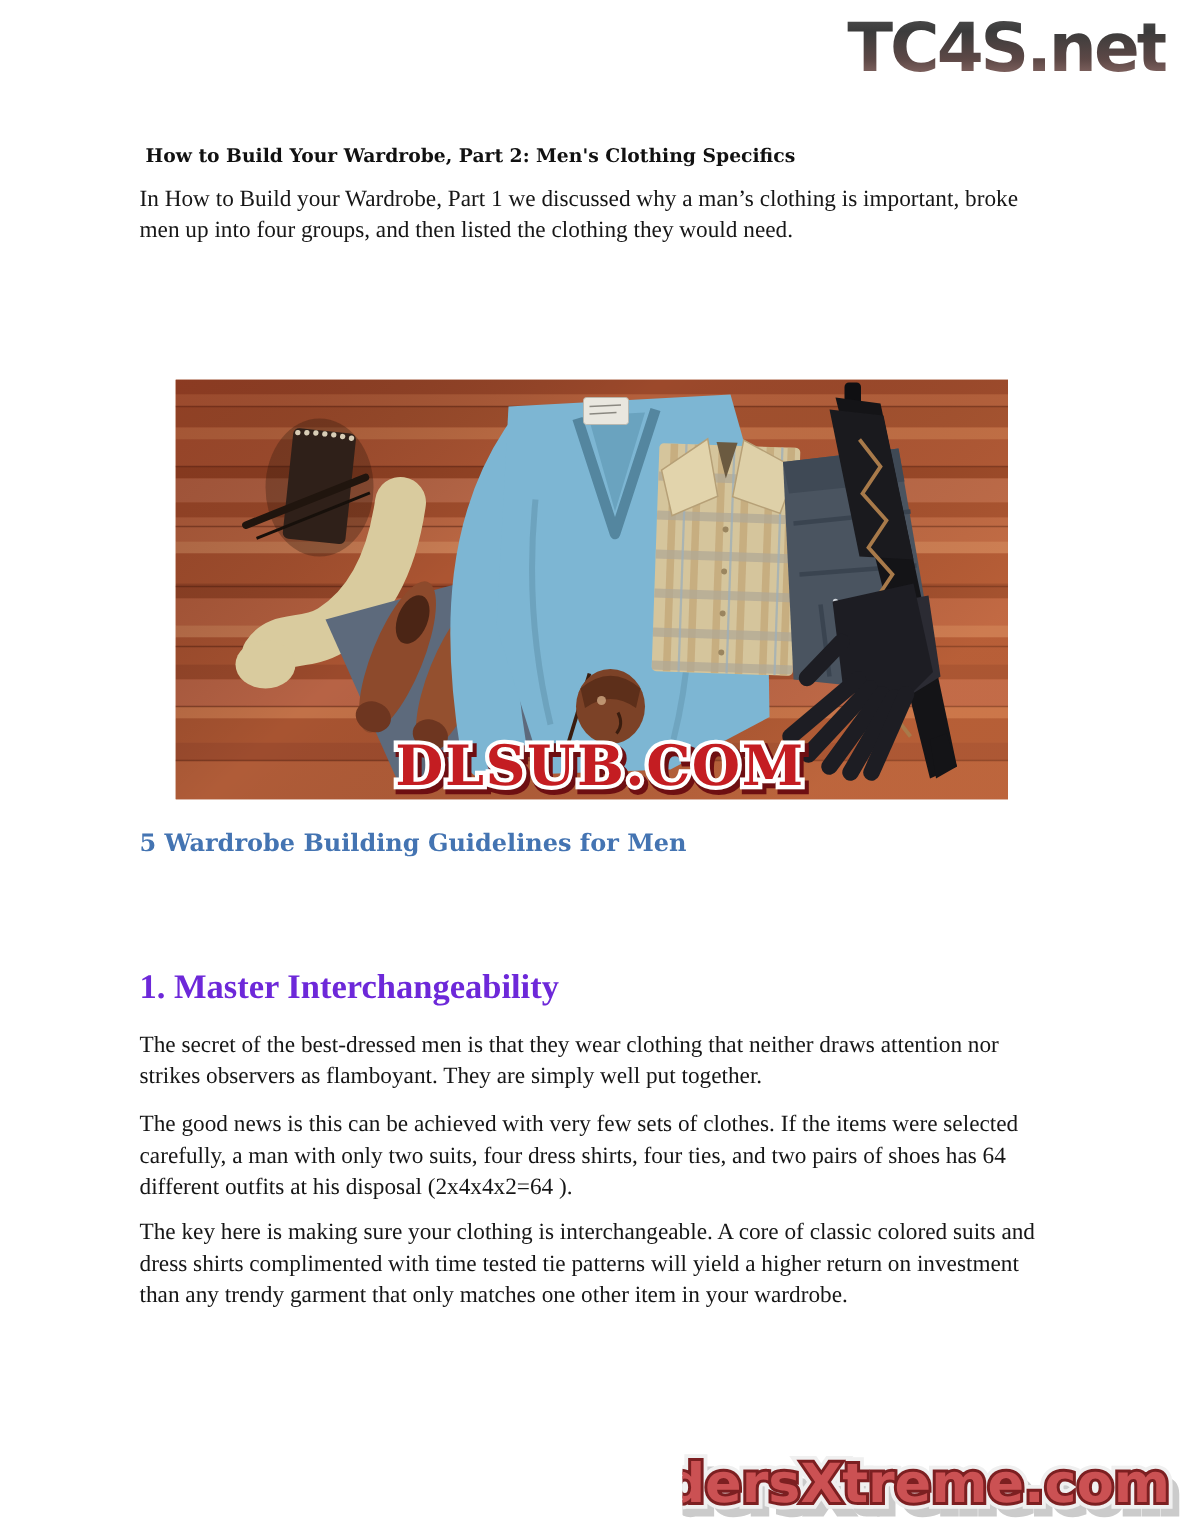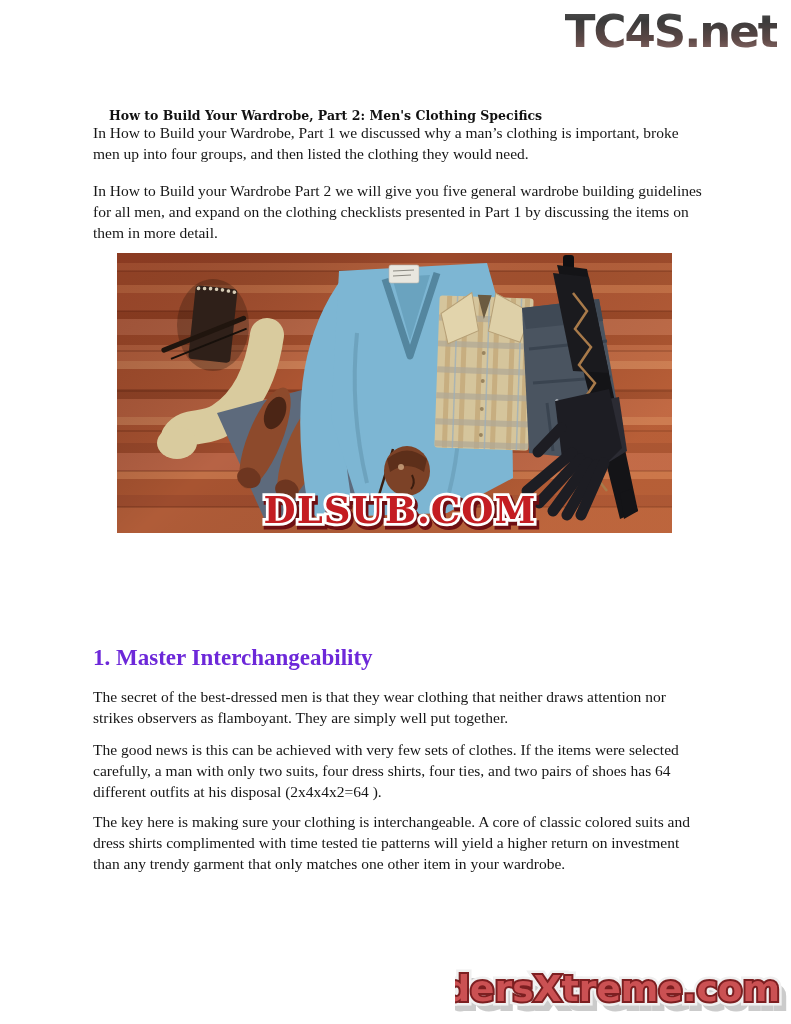--- a/index.html
+++ b/index.html
@@ -1,19 +1,19 @@
 <!DOCTYPE html>
 <html><head>
 <meta charset="utf-8">
 <style>
   html,body{margin:0;padding:0;background:#ffffff;}
   .page{position:relative;width:791px;height:1024px;background:#ffffff;overflow:hidden;
         font-family:"Liberation Serif",serif;color:#151515;}
   .top-logo{position:absolute;top:2px;right:14px;width:212px;height:58px;}
-  .doc-title{position:absolute;left:93px;top:92px;width:608px;margin:16px;
+  .doc-title{position:absolute;left:93px;top:92px;width:608px;margin:4px;
              font-family:"DejaVu Serif",serif;font-weight:bold;font-size:12.5px;line-height:16px;color:#111;}
   .body-p{position:absolute;left:93px;width:610px;margin:0;
           font-family:"Liberation Serif",serif;font-size:15.5px;line-height:21px;color:#161616;}
   .p1{top:122px;} .p2{top:180px;} .p3{top:595px;} .p4{top:686px;} .p5{top:739px;} .p6{top:811px;}
   .em-it{font-style:italic;}
   .photo{position:absolute;left:117px;top:253px;width:671px;height:280px;}
   .photo svg{display:block;width:555px;height:280px;}
   .section-heading{position:absolute;left:93px;top:552px;margin:0;width:608px;
                    font-family:"DejaVu Serif",serif;font-weight:bold;font-size:16px;line-height:20px;color:#4474b2;}
   .num-heading{position:absolute;left:93px;margin:0;width:608px;
@@ -36,21 +36,20 @@
         <stop offset="65%" stop-color="#5c4846"></stop>
         <stop offset="100%" stop-color="#a07a76"></stop>
       </linearGradient>
     </defs>
     <text class="logo-font" x="106" y="45" text-anchor="middle" font-size="45" letter-spacing="-2" fill="url(#tcgrad)">TC4S.net</text>
   </svg>
 
   <h1 class="doc-title">How to Build Your Wardrobe, Part 2: Men's Clothing Specifics</h1>
 
   <p class="body-p p1">In How to Build your Wardrobe, Part 1 we discussed why a man’s clothing is important, broke men up into four groups, and then listed the clothing they would need.</p>
-  <p class="body-p p2">In How to Build your Wardrobe Part 2 we will give you five general wardrobe building guidelines for all men, and expand on the clothing checklists presented in Part 1 by discussing the items on them in more detail.</p>
 
   <div class="photo">
     <svg viewBox="0 0 555 280">
       <defs>
         <linearGradient id="woodshade" x1="0" y1="0" x2="1" y2="0.55">
           <stop offset="0%" stop-color="rgba(105,28,14,0.32)"></stop>
           <stop offset="45%" stop-color="rgba(0,0,0,0)"></stop>
           <stop offset="100%" stop-color="rgba(255,150,85,0.16)"></stop>
         </linearGradient>
         <clipPath id="shirtclip">
@@ -220,20 +219,21 @@
         <path d="M295,222 Q299,230 294,236" stroke="#3a1d0f" stroke-width="2" fill="none"></path>
       </g>
 
       <g>
         <text class="wm-font" x="285" y="273" text-anchor="middle" font-size="37" fill="#6e0f12" stroke="#6e0f12" stroke-width="7" paint-order="stroke">DLSUB.COM</text>
         <text class="wm-font" x="283" y="270" text-anchor="middle" font-size="37" fill="#c41d22" stroke="#ffffff" stroke-width="5.5" paint-order="stroke">DLSUB.COM</text>
       </g>
     </svg>
   </div>
 
+  <h2 class="section-heading">5 Wardrobe Building Guidelines for Men</h2>
 
 
   <h3 class="num-heading h-num1">1. Master Interchangeability</h3>
   <p class="body-p p4">The secret of the best-dressed men is that they wear clothing that neither draws attention nor strikes observers as flamboyant. They are simply well put together.</p>
   <p class="body-p p5">The good news is this can be achieved with very few sets of clothes. If the items were selected carefully, a man with only two suits, four dress shirts, four ties, and two pairs of shoes has 64 different outfits at his disposal (2x4x4x2=64 ).</p>
   <p class="body-p p6">The key here is making sure your clothing is interchangeable. A core of classic colored suits and dress shirts complimented with time tested tie patterns will yield a higher return on investment than any trendy garment that only matches one other item in your wardrobe.</p>
 
   <svg class="bottom-logo" viewBox="0 0 334 54">
     <text class="logo-font" x="328" y="40" text-anchor="end" font-size="36" fill="#bfbfbf" stroke="#bfbfbf" stroke-width="6" paint-order="stroke" opacity="0.8" transform="translate(3,4)">TradersXtreme.com</text>
     <text class="logo-font" x="325" y="37" text-anchor="end" font-size="36" fill="#f0f0f0" stroke="#f0f0f0" stroke-width="9" paint-order="stroke">TradersXtreme.com</text>

